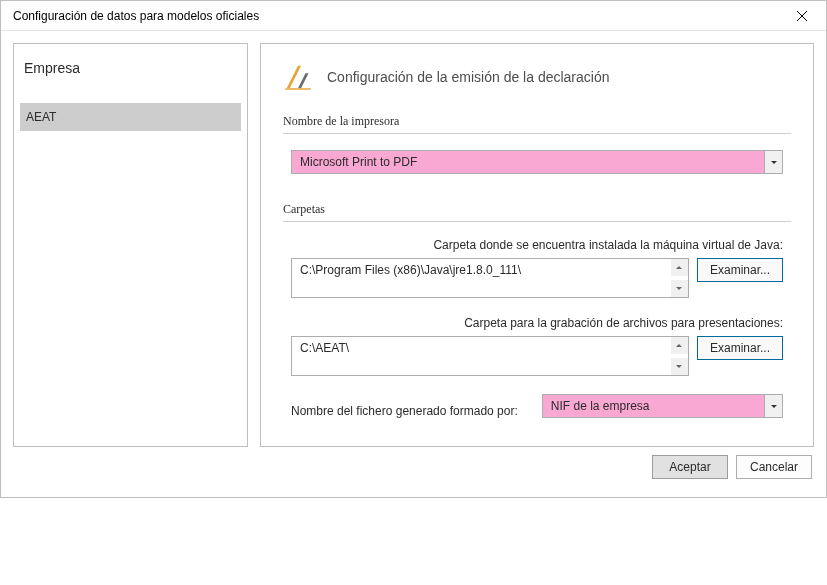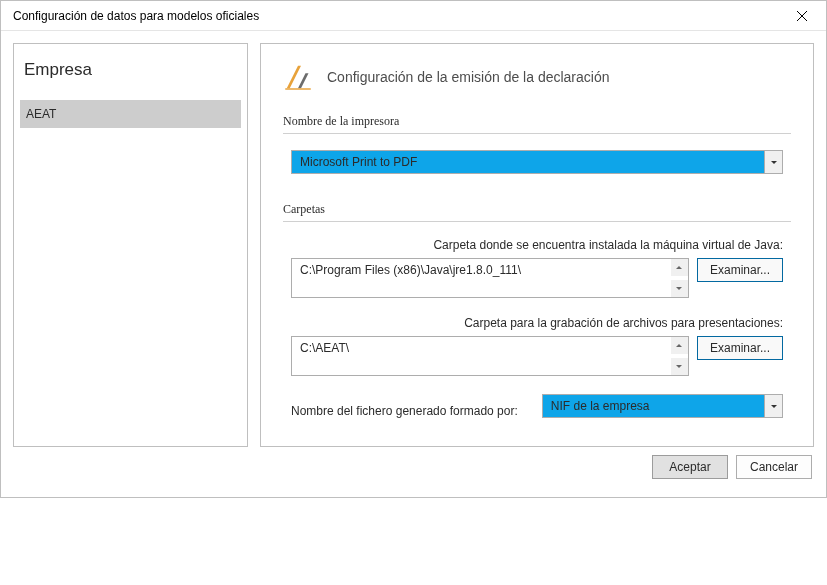--- a/index.html
+++ b/index.html
@@ -29,22 +29,22 @@
     padding: 12px 12px 8px 12px;
     min-height: 0;
   }
 
   .sidebar {
     width: 235px;
     border: 1px solid #bfbfbf;
     padding: 16px 6px;
   }
   .sidebar .header {
-    font-size: 17px; color: #2b2b2b;
-    padding: 0 4px 20px 4px;
+    font-size: 14px; color: #2b2b2b;
+    padding: 0 4px 27px 4px;
   }
   .sidebar .item {
     font-size: 12px; color: #2b2b2b;
     background: #cdcdcd;
     padding: 7px 6px;
     cursor: pointer;
   }
 
   .main {
     flex: 1;
@@ -66,21 +66,21 @@
     margin-bottom: 16px;
     font-family: Liberation Serif, serif;
   }
 
   .dropdown {
     display: flex;
     border: 1px solid #adadad;
     height: 24px;
     align-items: stretch;
     margin: 0 8px 28px 8px;
-    background: #0ea5e9;
+    background: #f9a8d4;
   }
   .dropdown .value {
     flex: 1; padding: 0 8px;
     display: flex; align-items: center;
     font-size: 12px; color: #2b2b2b;
   }
   .dropdown .arrow {
     width: 18px;
     border-left: 1px solid #adadad;
     display: flex; align-items: center; justify-content: center;

